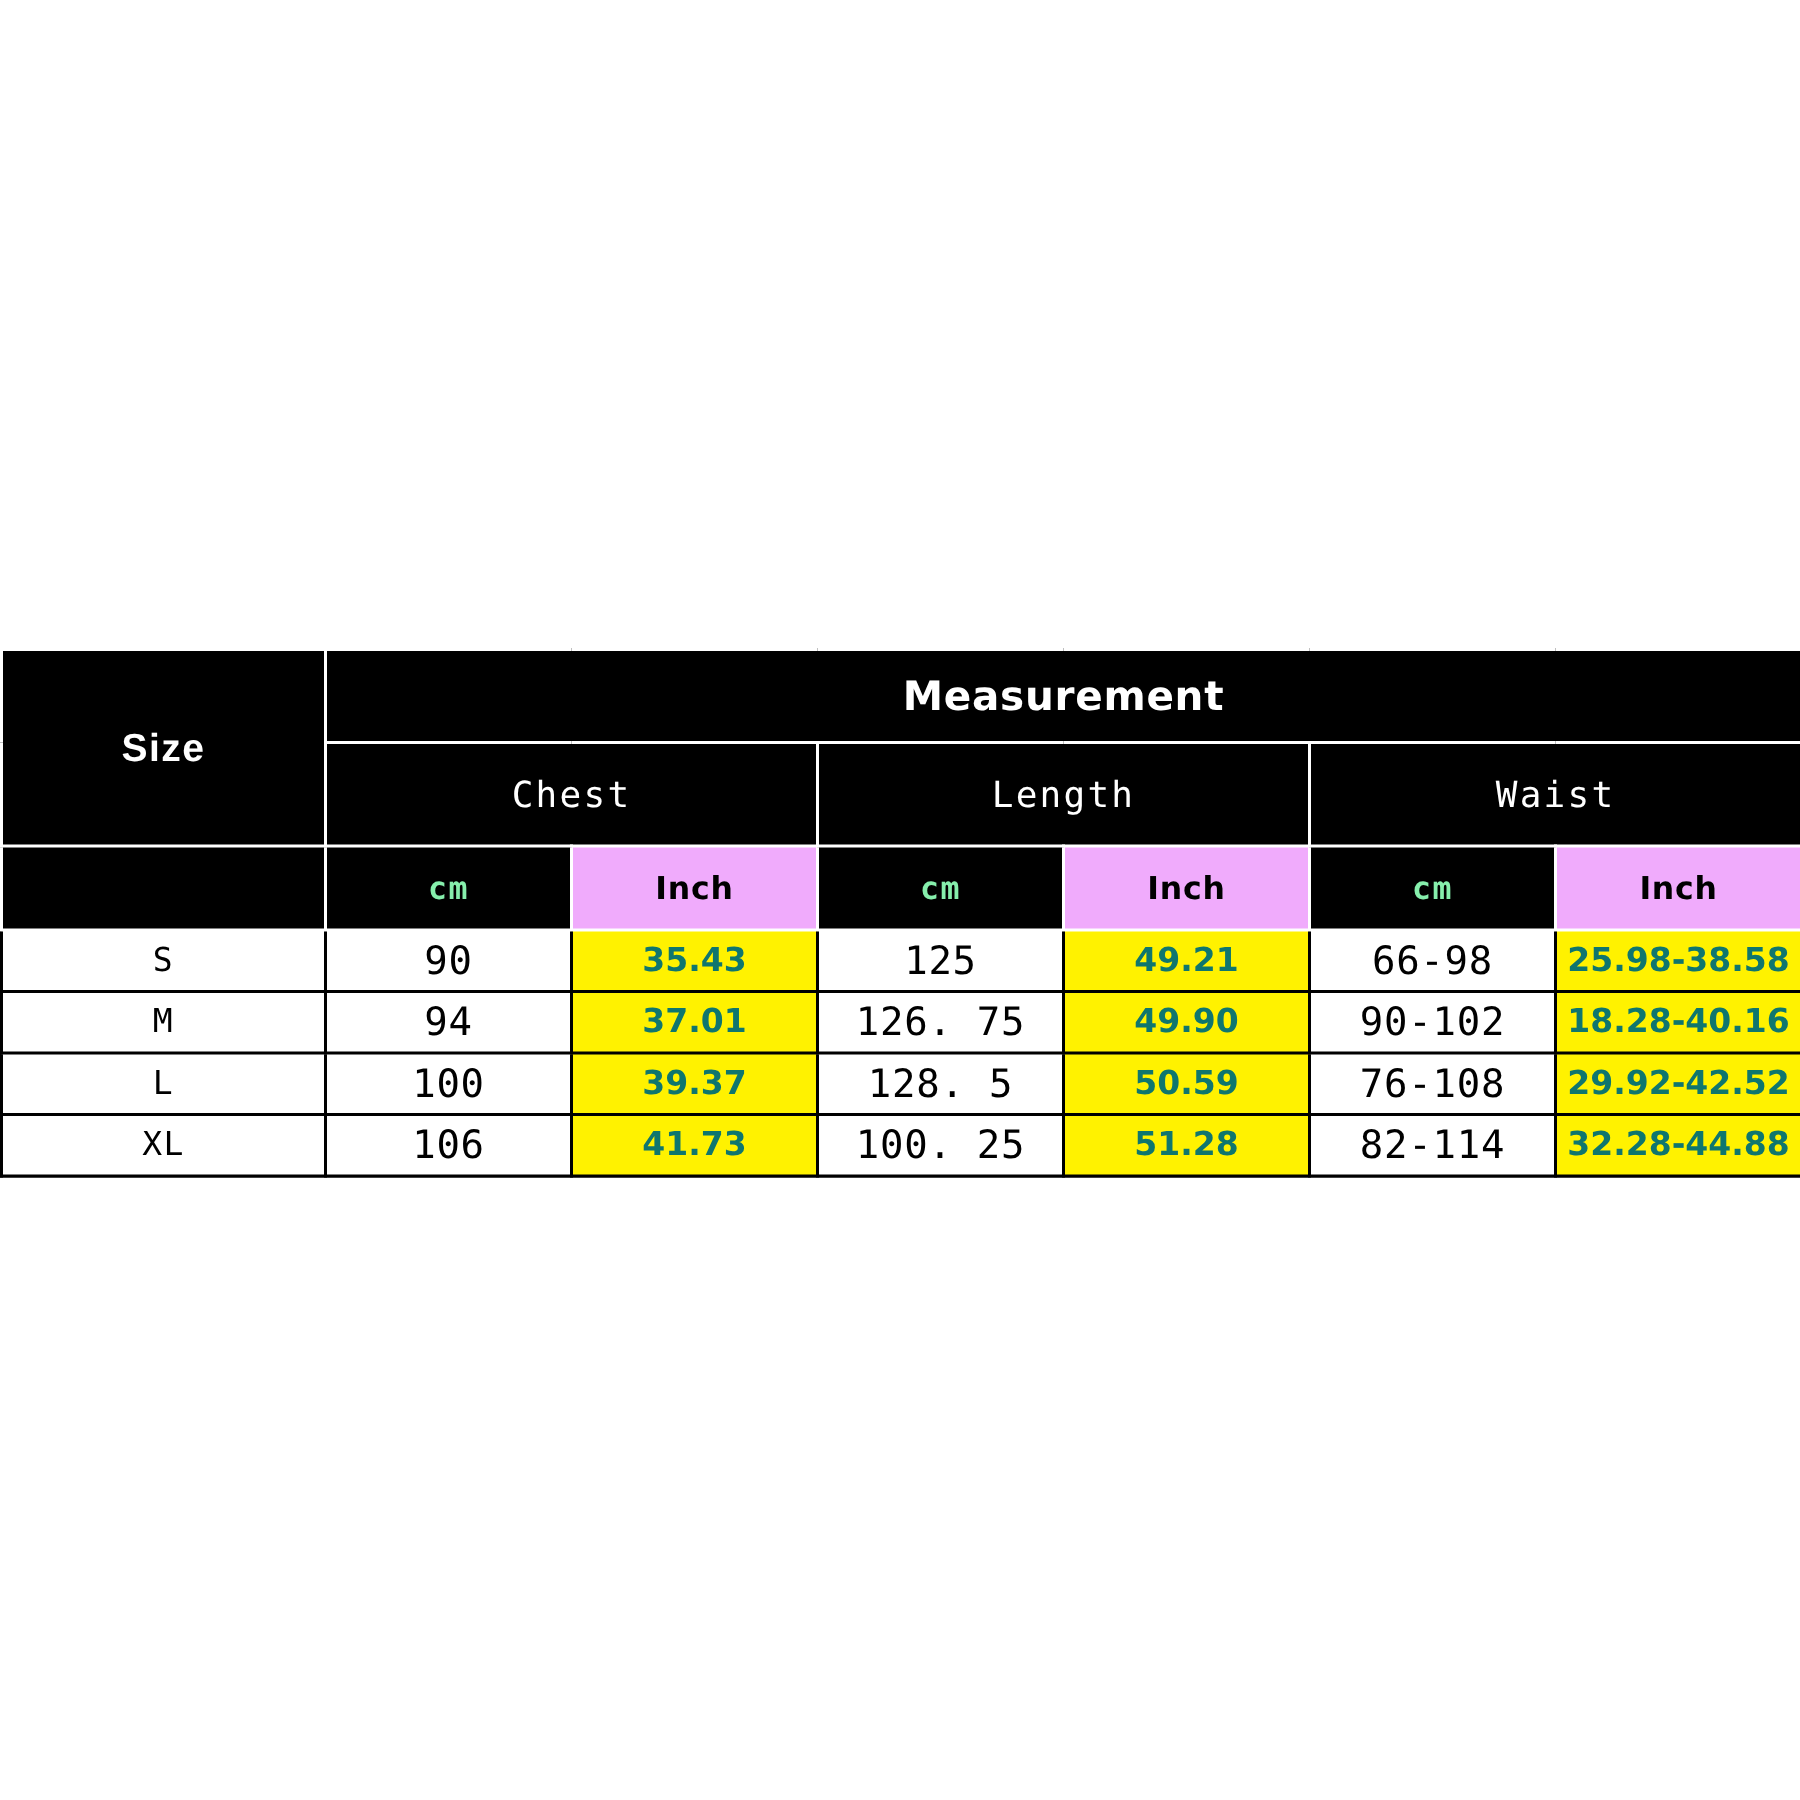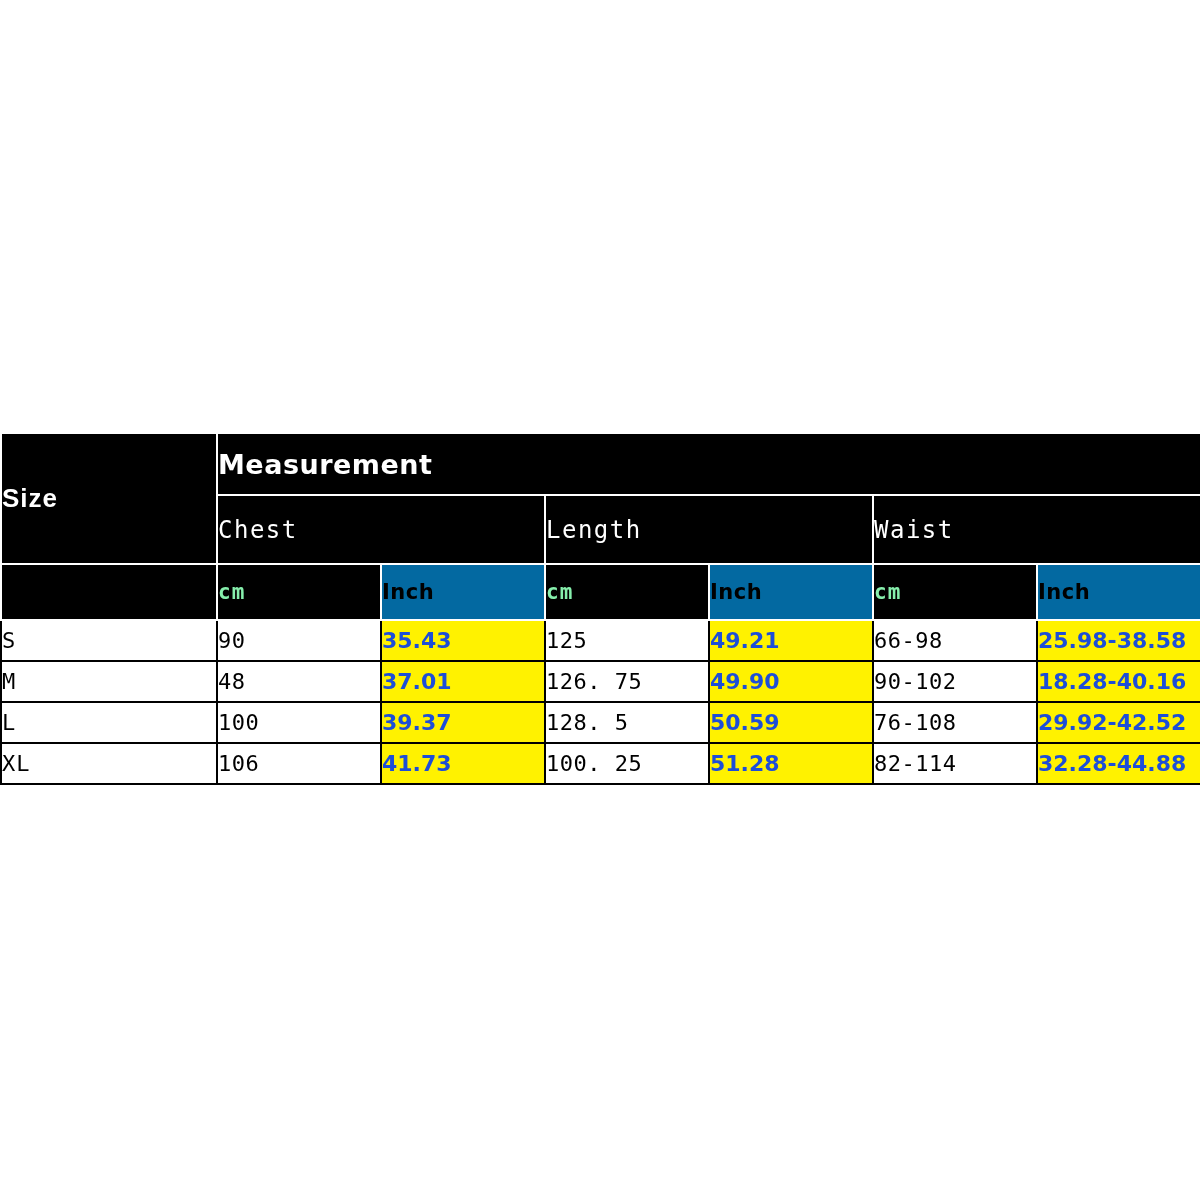--- a/index.html
+++ b/index.html
@@ -26,21 +26,21 @@
     width: 1200px;
   }
   table.size-chart {
     border-collapse: collapse;
     table-layout: fixed;
     width: 1200px;
     background: #000000;
   }
   table.size-chart td {
     border: 2px solid #ffffff;
-    text-align: left;
+    text-align: center;
     vertical-align: middle;
     padding: 0;
   }
   
   .hdr-black {
     background: #000000;
     color: #ffffff;
   }
   .hdr-measurement {
     font-family: "DejaVu Sans", sans-serif;
@@ -70,46 +70,46 @@
     height: 54px;
     background: #000000;
     color: #86efac;
   }
   .hdr-unit-inch {
     font-family: "DejaVu Sans", sans-serif;
     font-weight: bold;
     font-size: 21px;
     letter-spacing: 0.5px;
     height: 54px;
-    background: #0369a1;
+    background: #f0abfc;
     color: #000000;
   }
   
   tbody td {
     height: 39px;
   }
   .cell-size {
     background: #ffffff;
     color: #000000;
     font-family: "DejaVu Sans Mono", monospace;
     font-size: 22px;
     letter-spacing: 1px;
     border-color: #000000 !important;
   }
   .cell-cm {
     background: #ffffff;
     color: #000000;
     font-family: "DejaVu Sans Mono", monospace;
-    font-size: 22px;
+    font-size: 26px;
     letter-spacing: 0.5px;
     border-color: #000000 !important;
   }
   .cell-inch {
     background: #fff200;
-    color: #1d4ed8;
+    color: #0f766e;
     font-family: "DejaVu Sans", sans-serif;
     font-weight: bold;
     font-size: 22px;
     letter-spacing: 0px;
     border-color: #000000 !important;
   }
   tbody tr td { border: 2px solid #000000; }
 </style>
 </head>
 <body>
@@ -151,21 +151,21 @@
           <td class="cell-size">S</td>
           <td class="cell-cm">90</td>
           <td class="cell-inch">35.43</td>
           <td class="cell-cm">125</td>
           <td class="cell-inch">49.21</td>
           <td class="cell-cm">66-98</td>
           <td class="cell-inch">25.98-38.58</td>
         </tr>
         <tr>
           <td class="cell-size">M</td>
-          <td class="cell-cm">48</td>
+          <td class="cell-cm">94</td>
           <td class="cell-inch">37.01</td>
           <td class="cell-cm">126. 75</td>
           <td class="cell-inch">49.90</td>
           <td class="cell-cm">90-102</td>
           <td class="cell-inch">18.28-40.16</td>
         </tr>
         <tr>
           <td class="cell-size">L</td>
           <td class="cell-cm">100</td>
           <td class="cell-inch">39.37</td>

